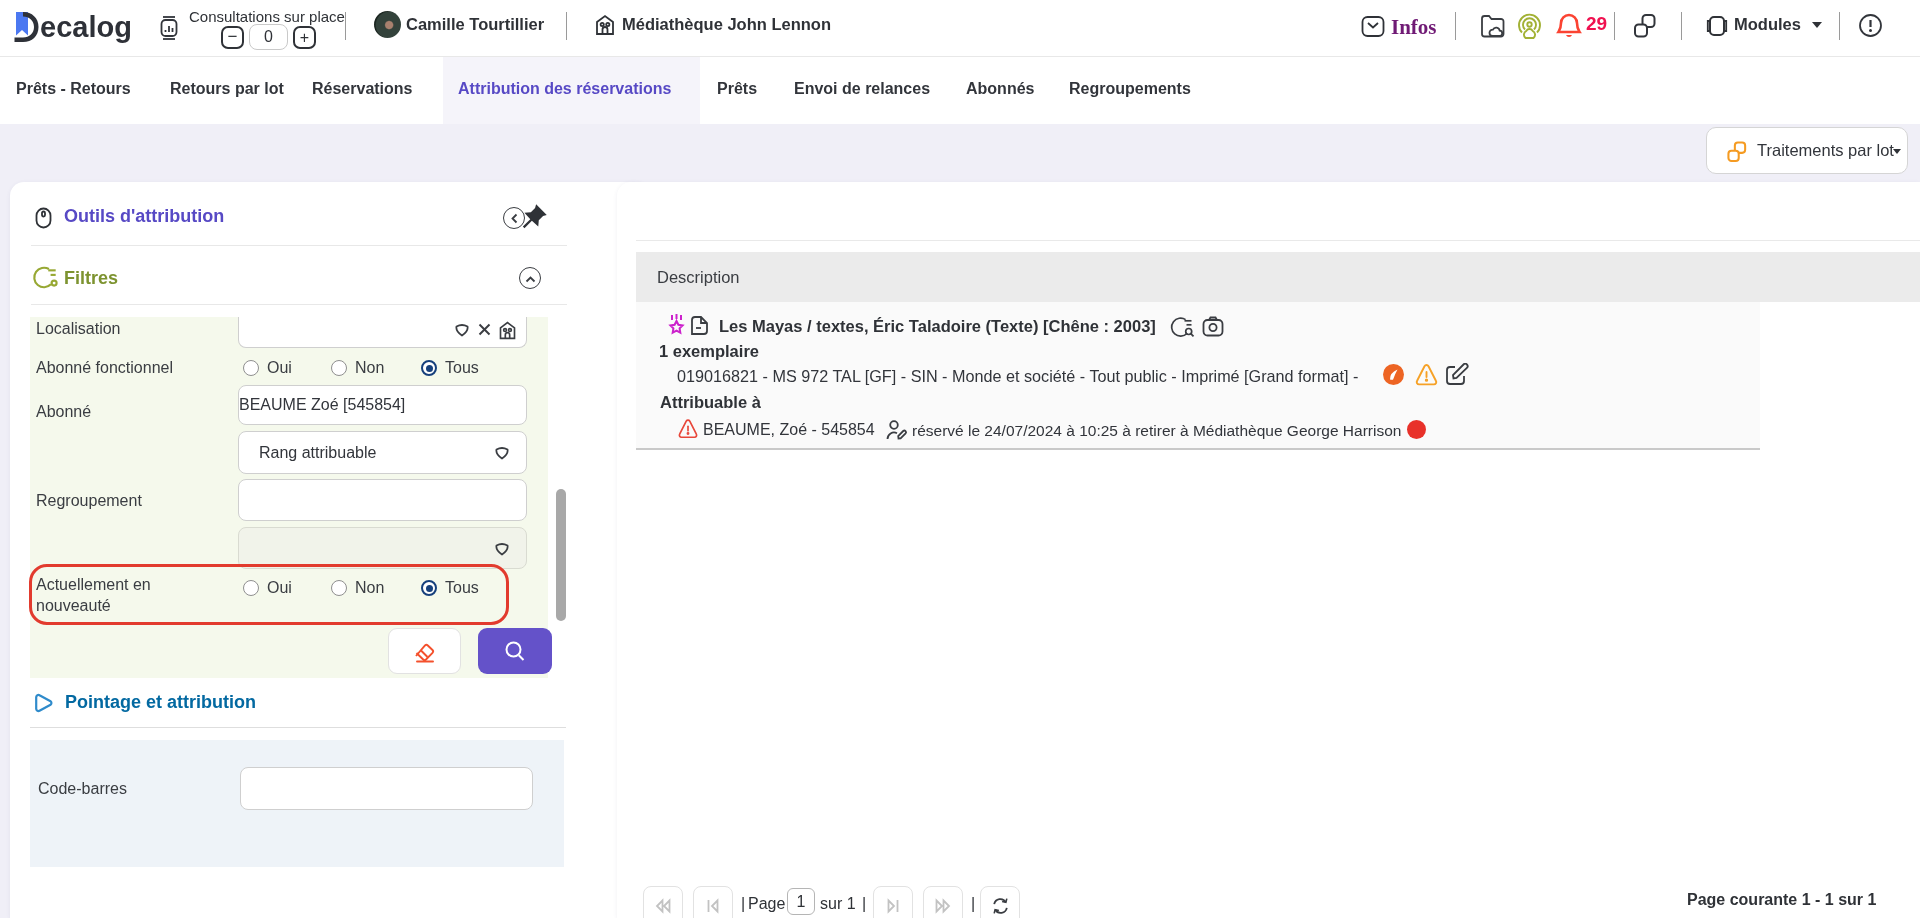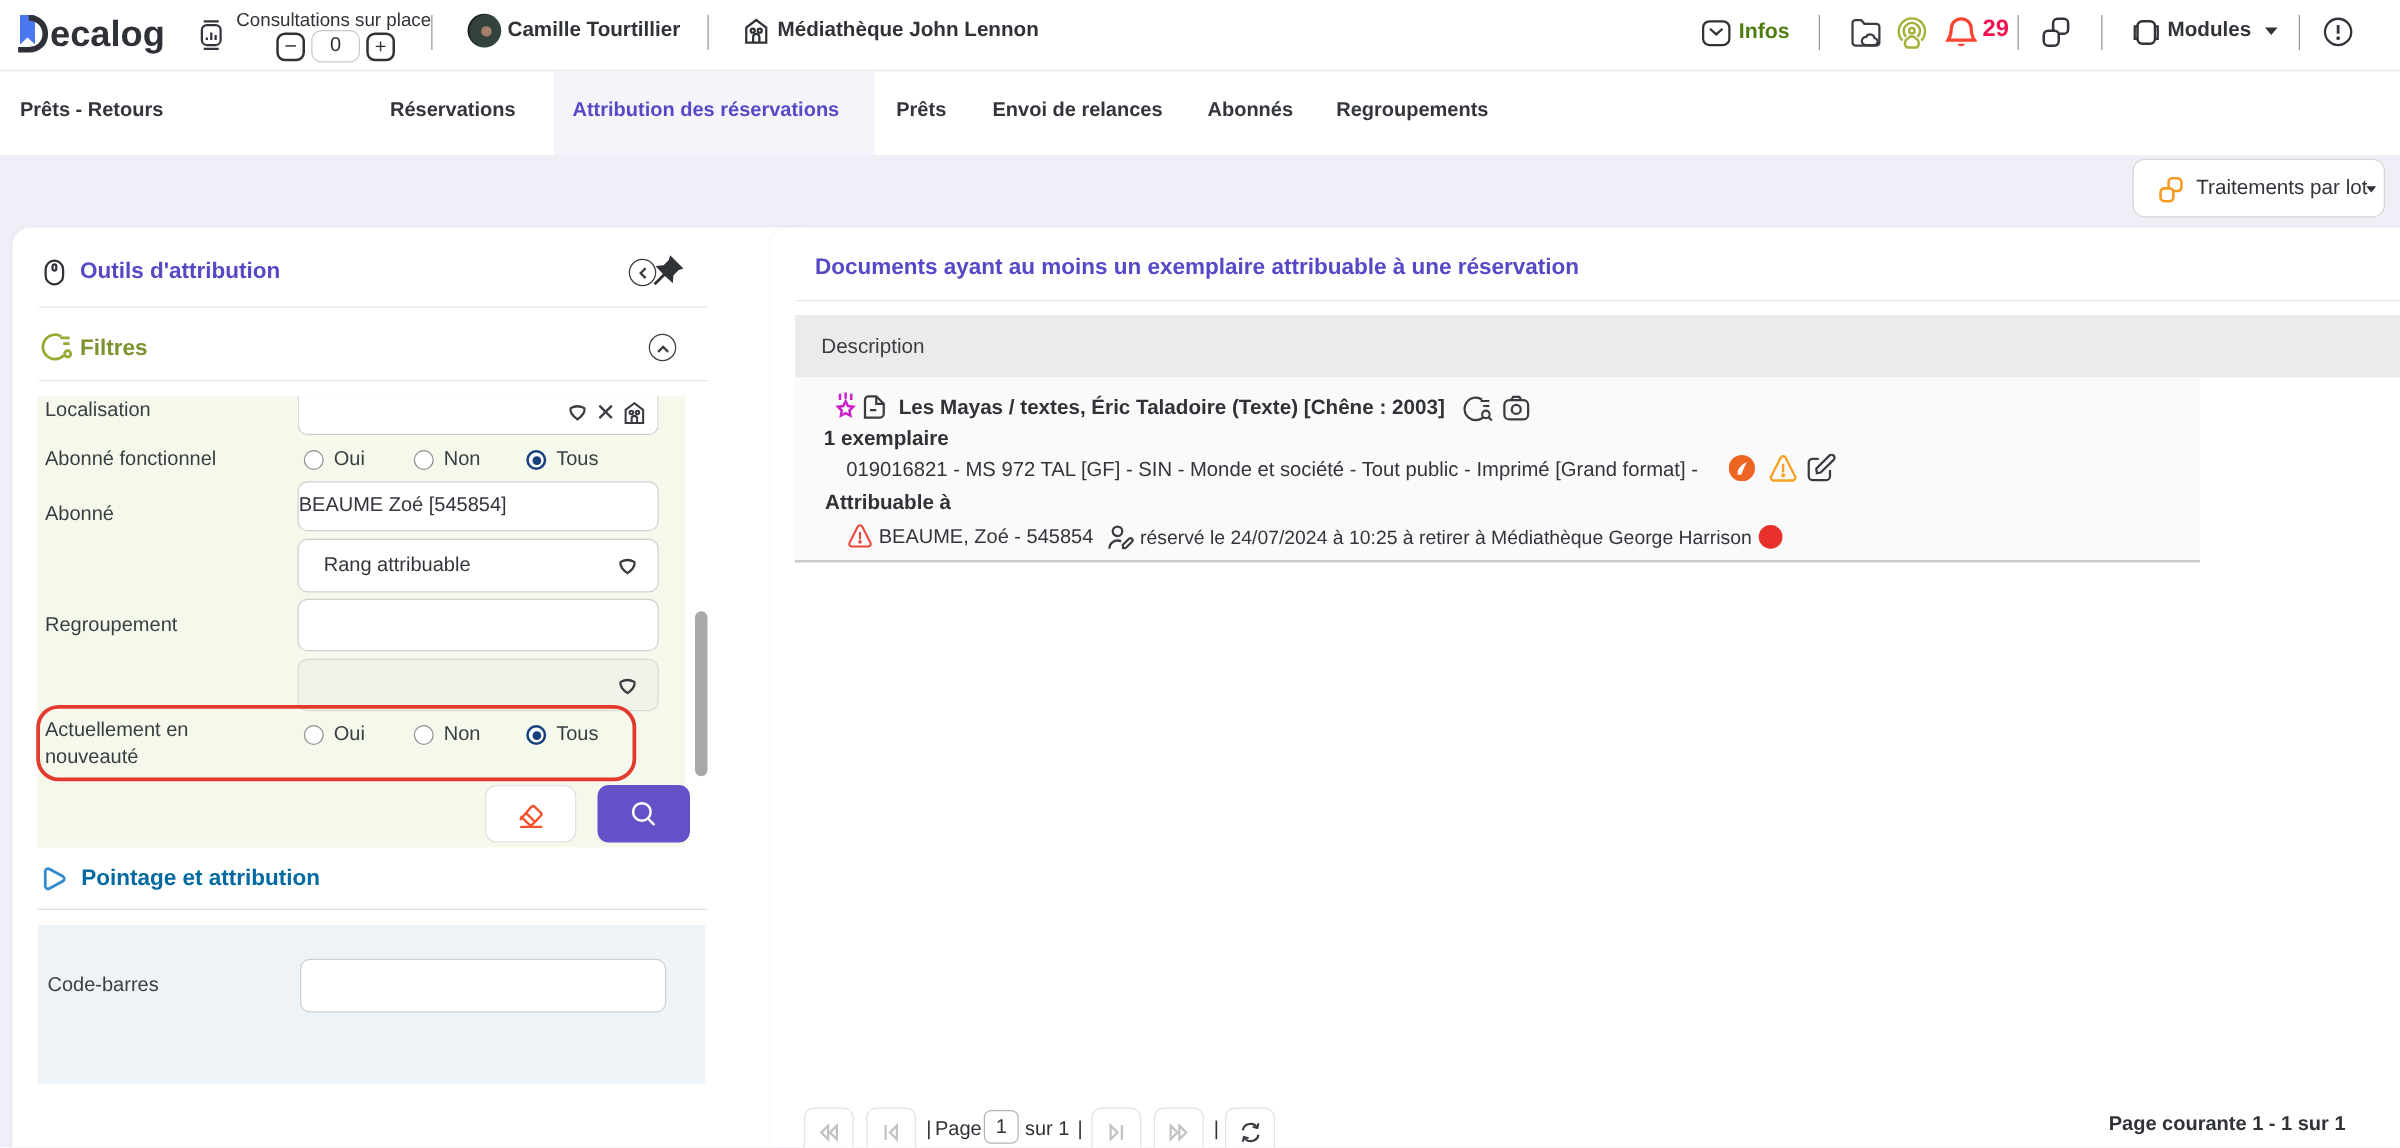--- a/index.html
+++ b/index.html
@@ -66,21 +66,21 @@
     </svg>
   </div>
   <div class="abs b" style="left:622px;top:15px;font-size:16.5px;color:#2f3237;">Médiathèque John Lennon</div>
 
   <div class="abs" style="left:1361px;top:15px;">
     <svg width="24" height="23" viewBox="0 0 24 23" fill="none" stroke="#2f3237" stroke-width="1.8">
       <rect x="1.5" y="2" width="21" height="19" rx="5"></rect>
       <path d="M7 8 L12 12.5 L17 8"></path>
     </svg>
   </div>
-  <div class="abs b" style="left:1391px;top:15px;font-size:17px;color:#4d7c0f;">Infos</div>
+  <div class="abs b" style="left:1391px;top:15px;font-size:21px;color:#701a75;font-family:Liberation Serif, serif;">Infos</div>
   <div class="hsep" style="left:1455px;top:12px;height:28px;"></div>
 
   <div class="abs" style="left:1480px;top:14px;">
     <svg width="27" height="25" viewBox="0 0 27 25" fill="none" stroke="#3a3d42" stroke-width="1.8">
       <path d="M2 20 V4.5 A2.5 2.5 0 0 1 4.5 2 H9 l2.5 3 H21 a2.5 2.5 0 0 1 2.5 2.5 V20 a2.5 2.5 0 0 1 -2.5 2.5 H4.5 A2.5 2.5 0 0 1 2 20 Z"></path>
       <path d="M12.5 22 a3.2 3.2 0 0 1 .4-6.4 a3.6 3.6 0 0 1 6.8 1 a2.7 2.7 0 0 1 -.4 5.4 Z" fill="#fff"></path>
     </svg>
   </div>
 
   <div class="abs" style="left:1516px;top:13px;">
@@ -123,20 +123,21 @@
     <svg width="25" height="25" viewBox="0 0 25 25" fill="none" stroke="#32353b" stroke-width="1.8">
       <circle cx="12.5" cy="12.5" r="10.5"></circle>
       <line x1="12.5" y1="7" x2="12.5" y2="14" stroke-width="2.2"></line>
       <circle cx="12.5" cy="17.5" r="0.8" fill="#32353b" stroke-width="1.4"></circle>
     </svg>
   </div>
 </div>
 <div id="nav">
   <div class="activebg"></div>
   <span class="tab" style="left:16px;">Prêts - Retours</span>
+  <span class="tab" style="left:170px;">Retours par lot</span>
   <span class="tab" style="left:312px;">Réservations</span>
   <span class="tab" style="left:458px;color:#5749c5;">Attribution des réservations</span>
   <span class="tab" style="left:717px;">Prêts</span>
   <span class="tab" style="left:794px;">Envoi de relances</span>
   <span class="tab" style="left:966px;">Abonnés</span>
   <span class="tab" style="left:1069px;">Regroupements</span>
 </div>
 <div id="main">
 
   <div class="abs" style="left:1706px;top:3px;width:202px;height:47px;background:#fff;border:1px solid #d5d5d5;border-radius:10px;">
@@ -246,21 +247,20 @@
       <path d="M6.5 3.2 L17.5 9.2 a2.2 2.2 0 0 1 0 3.6 L6.5 18.8 A2.2 2.2 0 0 1 3.2 17 V5 A2.2 2.2 0 0 1 6.5 3.2 Z"></path>
     </svg>
     <div class="abs b" style="left:55px;top:510px;font-size:18px;color:#0369a1;">Pointage et attribution</div>
     <div class="abs" style="left:20px;top:545px;width:536px;height:1px;background:#dedede;"></div>
 
     <div class="abs" style="left:20px;top:558px;width:534px;height:127px;background:#eef3f8;"></div>
     <div class="lbl" style="left:28px;top:598px;">Code-barres</div>
     <div class="ibox" style="left:230px;top:585px;width:293px;height:43px;"></div>
   </div>
   <div id="rightcard" class="card" style="left:617px;top:58px;width:1303px;height:736px;border-top-right-radius:0;border-bottom-left-radius:0;border-bottom-right-radius:0;">
-    <div class="abs b" style="left:35px;top:21px;font-size:18px;color:#5749c5;">Documents ayant au moins un exemplaire attribuable à une réservation</div>
     <div class="abs" style="left:19px;top:58px;width:1284px;height:1px;background:#e9e9e9;"></div>
     <div class="abs" style="left:19px;top:70px;width:1284px;height:50px;background:#ebebeb;"></div>
     <div class="abs" style="left:40px;top:86px;font-size:16.5px;color:#3a3d42;">Description</div>
 
     <div class="abs" style="left:19px;top:120px;width:1124px;height:148px;background:#fafafa;border-bottom:2px solid #c9c9c9;"></div>
 
     <svg class="abs" style="left:49px;top:131px;" width="21" height="24" viewBox="0 0 21 24" fill="none" stroke="#cc22cc" stroke-width="2">
       <line x1="6" y1="2" x2="6" y2="7"></line>
         <line x1="10.5" y1="1" x2="10.5" y2="6"></line>
         <line x1="15" y1="2" x2="15" y2="7"></line>

